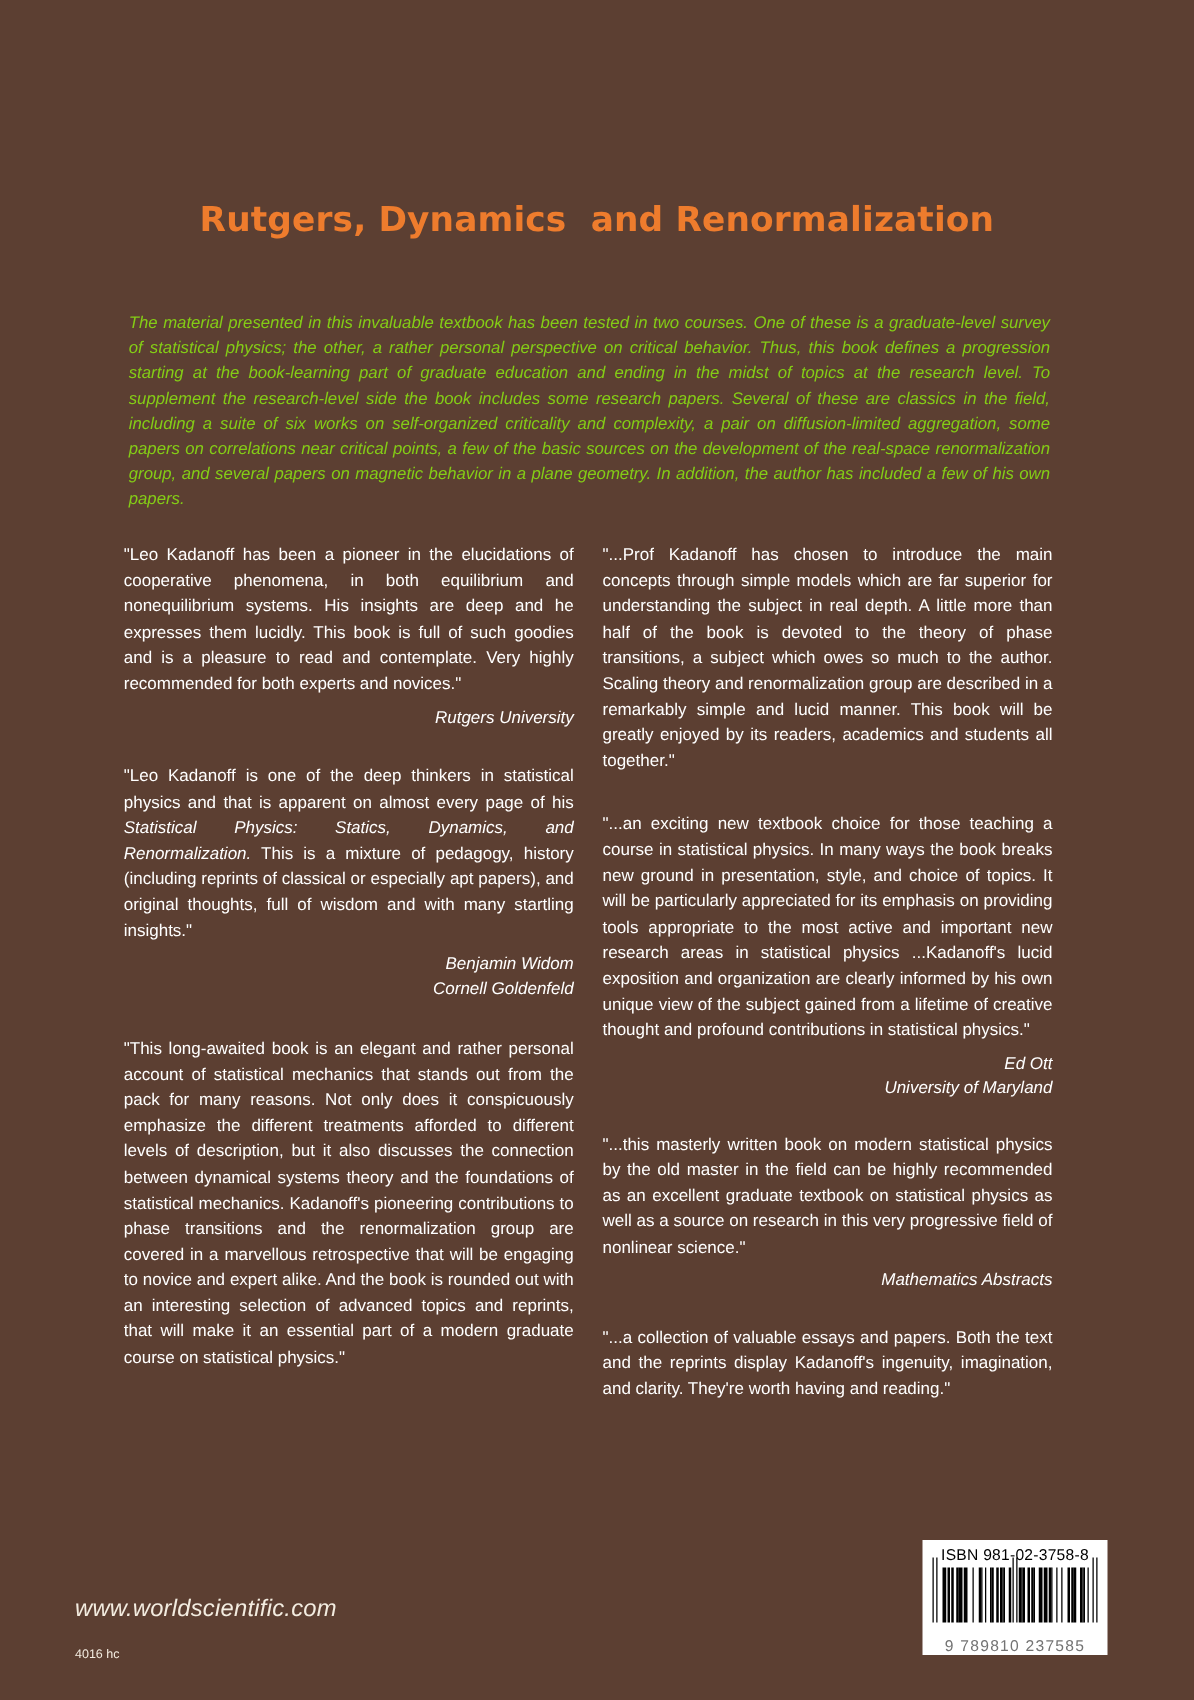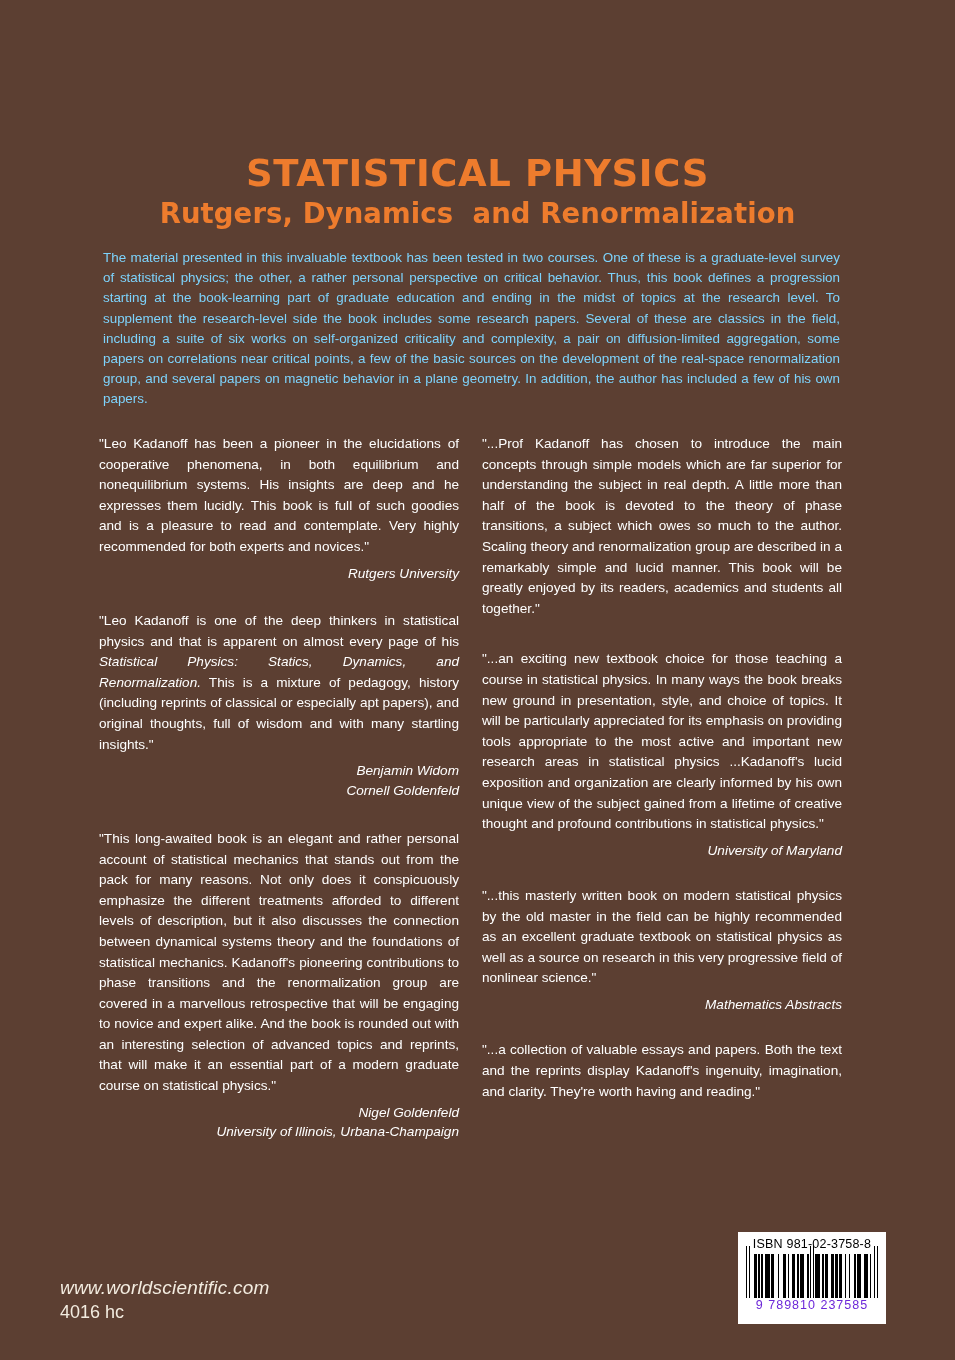--- a/index.html
+++ b/index.html
@@ -50,25 +50,26 @@
     font-family: "DejaVu Sans", sans-serif;
     white-space: pre;
   }
 
   
   .blurb {
     position: absolute;
     left: 103px;
     top: 248px;
     width: 737px;
-    color: #7dd3fc;
+    color: #84cc16;
     font-size: 13.4px;
     line-height: 20.2px;
     text-align: justify;
     text-justify: inter-word;
+    font-style: italic;
   }
 
   
   .columns {
     position: absolute;
     left: 0;
     top: 434px;
     width: 955px;
     height: 730px;
   }
@@ -116,23 +117,23 @@
     color: #f3ece0;
   }
   .footer-url {
     font-size: 19px;
     font-style: italic;
     font-weight: normal;
     line-height: 24px;
     letter-spacing: 0.2px;
   }
   .footer-code {
-    font-size: 18px;
+    font-size: 10px;
     line-height: 20px;
-    margin-top: 2px;
+    margin-top: 14px;
   }
 
   
   .barcode-box {
     position: absolute;
     left: 738px;
     top: 1232px;
     width: 148px;
     height: 92px;
     background: #ffffff;
@@ -152,36 +153,35 @@
   .bars {
     margin-top: 2px;
     height: 44px;
     display: flex;
     align-items: flex-end;
     gap: 0px;
   }
   .bars span { display: block; background: #000; height: 100%; }
   .bars span.tall { height: 52px; }
   .barcode-digits {
-    color: #6d28d9;
+    color: #737373;
     font-size: 12.5px;
     line-height: 14px;
     letter-spacing: 1px;
-    margin-top: 0px;
+    margin-top: 12px;
     white-space: nowrap;
     font-family: "Liberation Sans", sans-serif;
   }
 </style>
 </head>
 <body>
 
 <div class="cover">
 
   <div class="title-block">
-    <div class="main-title">STATISTICAL PHYSICS</div>
     <div class="sub-title">Rutgers, Dynamics  and Renormalization</div>
   </div>
 
   <div class="blurb">The material presented in this invaluable textbook has been tested in two courses. One of these is a graduate-level survey of statistical physics; the other, a rather personal perspective on critical behavior. Thus, this book defines a progression starting at the book-learning part of graduate education and ending in the midst of topics at the research level. To supplement the research-level side the book includes some research papers. Several of these are classics in the field, including a suite of six works on self-organized criticality and complexity, a pair on diffusion-limited aggregation, some papers on correlations near critical points, a few of the basic sources on the development of the real-space renormalization group, and several papers on magnetic behavior in a plane geometry. In addition, the author has included a few of his own papers.</div>
 
   <div class="columns">
 
     <div class="col col-left">
 
       <div class="quote-group gap-a">
@@ -194,37 +194,34 @@
       <div class="quote-group gap-b">
         <p class="quote-text"><span>"Leo Kadanoff is one of the deep thinkers in statistical physics and that is apparent on almost every page of his </span><em>Statistical Physics: Statics, Dynamics, and Renormalization.</em><span> This is a mixture of pedagogy, history (including reprints of classical or especially apt papers), and original thoughts, full of wisdom and with many startling insights."</span></p>
         <div class="attribution">
           <div>Benjamin Widom</div>
           <div>Cornell Goldenfeld</div>
         </div>
       </div>
 
       <div class="quote-group">
         <p class="quote-text">"This long-awaited book is an elegant and rather personal account of statistical mechanics that stands out from the pack for many reasons. Not only does it conspicuously emphasize the different treatments afforded to different levels of description, but it also discusses the connection between dynamical systems theory and the foundations of statistical mechanics. Kadanoff's pioneering contributions to phase transitions and the renormalization group are covered in a marvellous retrospective that will be engaging to novice and expert alike. And the book is rounded out with an interesting selection of advanced topics and reprints, that will make it an essential part of a modern graduate course on statistical physics."</p>
-        <div class="attribution">
-          <div>Nigel Goldenfeld</div>
-          <div>University of Illinois, Urbana-Champaign</div>
-        </div>
       </div>
 
     </div>
 
     <div class="col col-right">
 
       <div class="quote-group gap-c">
         <p class="quote-text">"...Prof Kadanoff has chosen to introduce the main concepts through simple models which are far superior for understanding the subject in real depth. A little more than half of the book is devoted to the theory of phase transitions, a subject which owes so much to the author. Scaling theory and renormalization group are described in a remarkably simple and lucid manner. This book will be greatly enjoyed by its readers, academics and students all together."</p>
       </div>
 
       <div class="quote-group gap-d">
         <p class="quote-text">"...an exciting new textbook choice for those teaching a course in statistical physics. In many ways the book breaks new ground in presentation, style, and choice of topics. It will be particularly appreciated for its emphasis on providing tools appropriate to the most active and important new research areas in statistical physics ...Kadanoff's lucid exposition and organization are clearly informed by his own unique view of the subject gained from a lifetime of creative thought and profound contributions in statistical physics."</p>
         <div class="attribution">
+          <div>Ed Ott</div>
           <div>University of Maryland</div>
         </div>
       </div>
 
       <div class="quote-group gap-d">
         <p class="quote-text">"...this masterly written book on modern statistical physics by the old master in the field can be highly recommended as an excellent graduate textbook on statistical physics as well as a source on research in this very progressive field of nonlinear science."</p>
         <div class="attribution">
           <div>Mathematics Abstracts</div>
         </div>
       </div>

